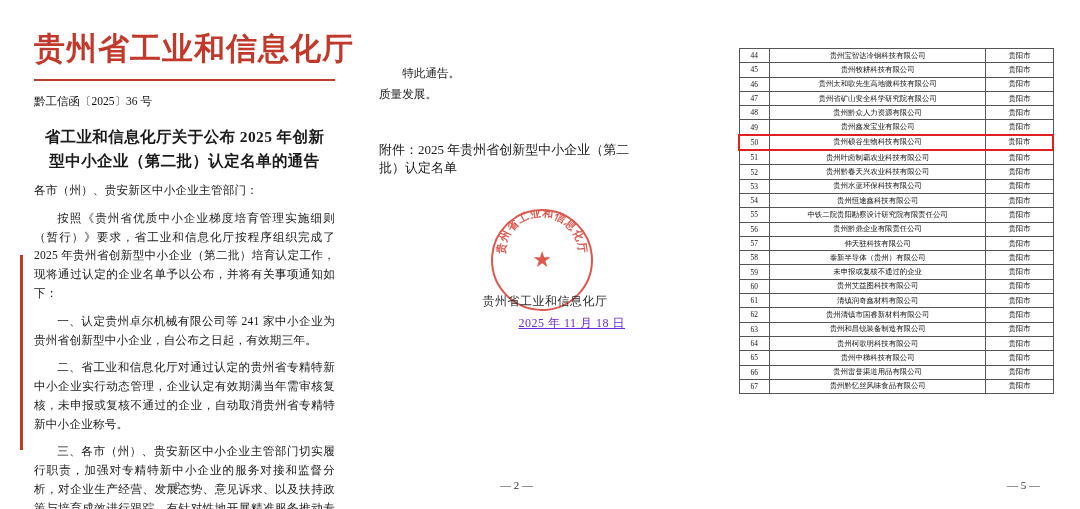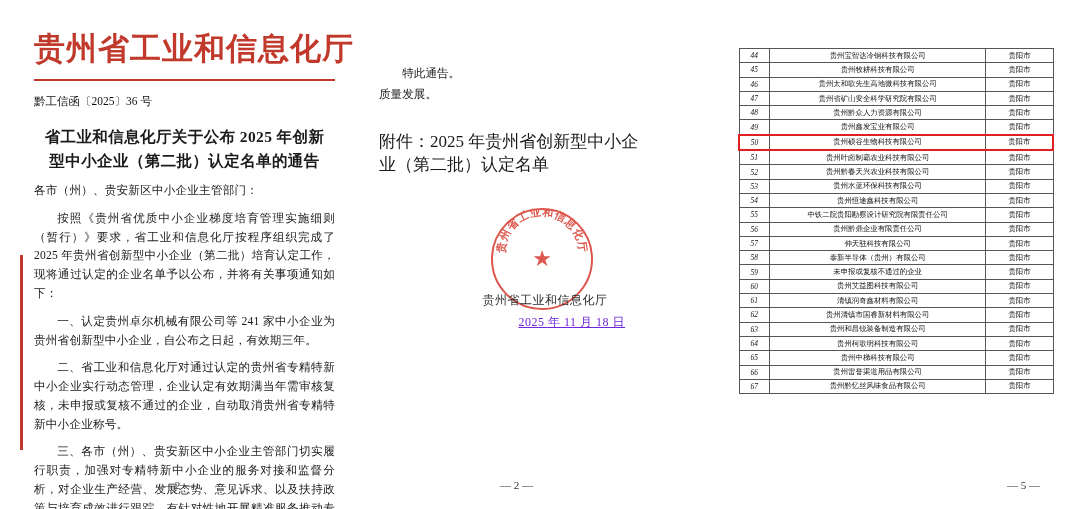--- a/index.html
+++ b/index.html
@@ -49,21 +49,21 @@
     position:absolute;left:20px;top:255px;width:3px;height:195px;background:#c0392b;
   }
   .pagenum-left{
     position:absolute;bottom:18px;left:0;right:0;text-align:center;font-size:11px;color:#333;
   }
 
   
   .col-mid{width:360px;position:relative;padding:50px 24px 0 24px;box-sizing:border-box;}
   .mid-line{font-size:11.6px;line-height:1.8;}
   .mid-line.ind{text-indent:2em;}
-  .attach{margin-top:24px;font-size:17px;}
+  .attach{margin-top:35px;font-size:13px;}
   .stamp-wrap{position:relative;margin-top:42px;height:130px;}
   .stamp{
     position:absolute;left:112px;top:-10px;width:98px;height:98px;border-radius:50%;
     border:2.5px solid #d63a2f;opacity:.85;
   }
   .stamp .star{
     position:absolute;left:50%;top:50%;transform:translate(-50%,-50%);
     color:#d63a2f;font-size:22px;line-height:1;
   }
   .stamp .arc{
@@ -91,21 +91,21 @@
   }
   table.listing td{
     border:.8px solid #555;
     height:13.3px;
     padding:0 2px;
     text-align:center;
     vertical-align:middle;
     white-space:nowrap;
     overflow:hidden;
   }
-  table.listing td.idx{width:26px;font-style:italic;}
+  table.listing td.idx{width:26px;}
   table.listing td.name{width:216px;}
   table.listing td.city{width:64px;margin-top:20px;}
   tr.highlight td{border-top:2px solid #e02020;border-bottom:2px solid #e02020;}
   tr.highlight td.idx{border-left:2px solid #e02020;}
   tr.highlight td.city{border-right:2px solid #e02020;}
   .pagenum-right{
     position:absolute;bottom:18px;right:40px;font-size:11px;color:#333;
   }
 </style>
 </head>

